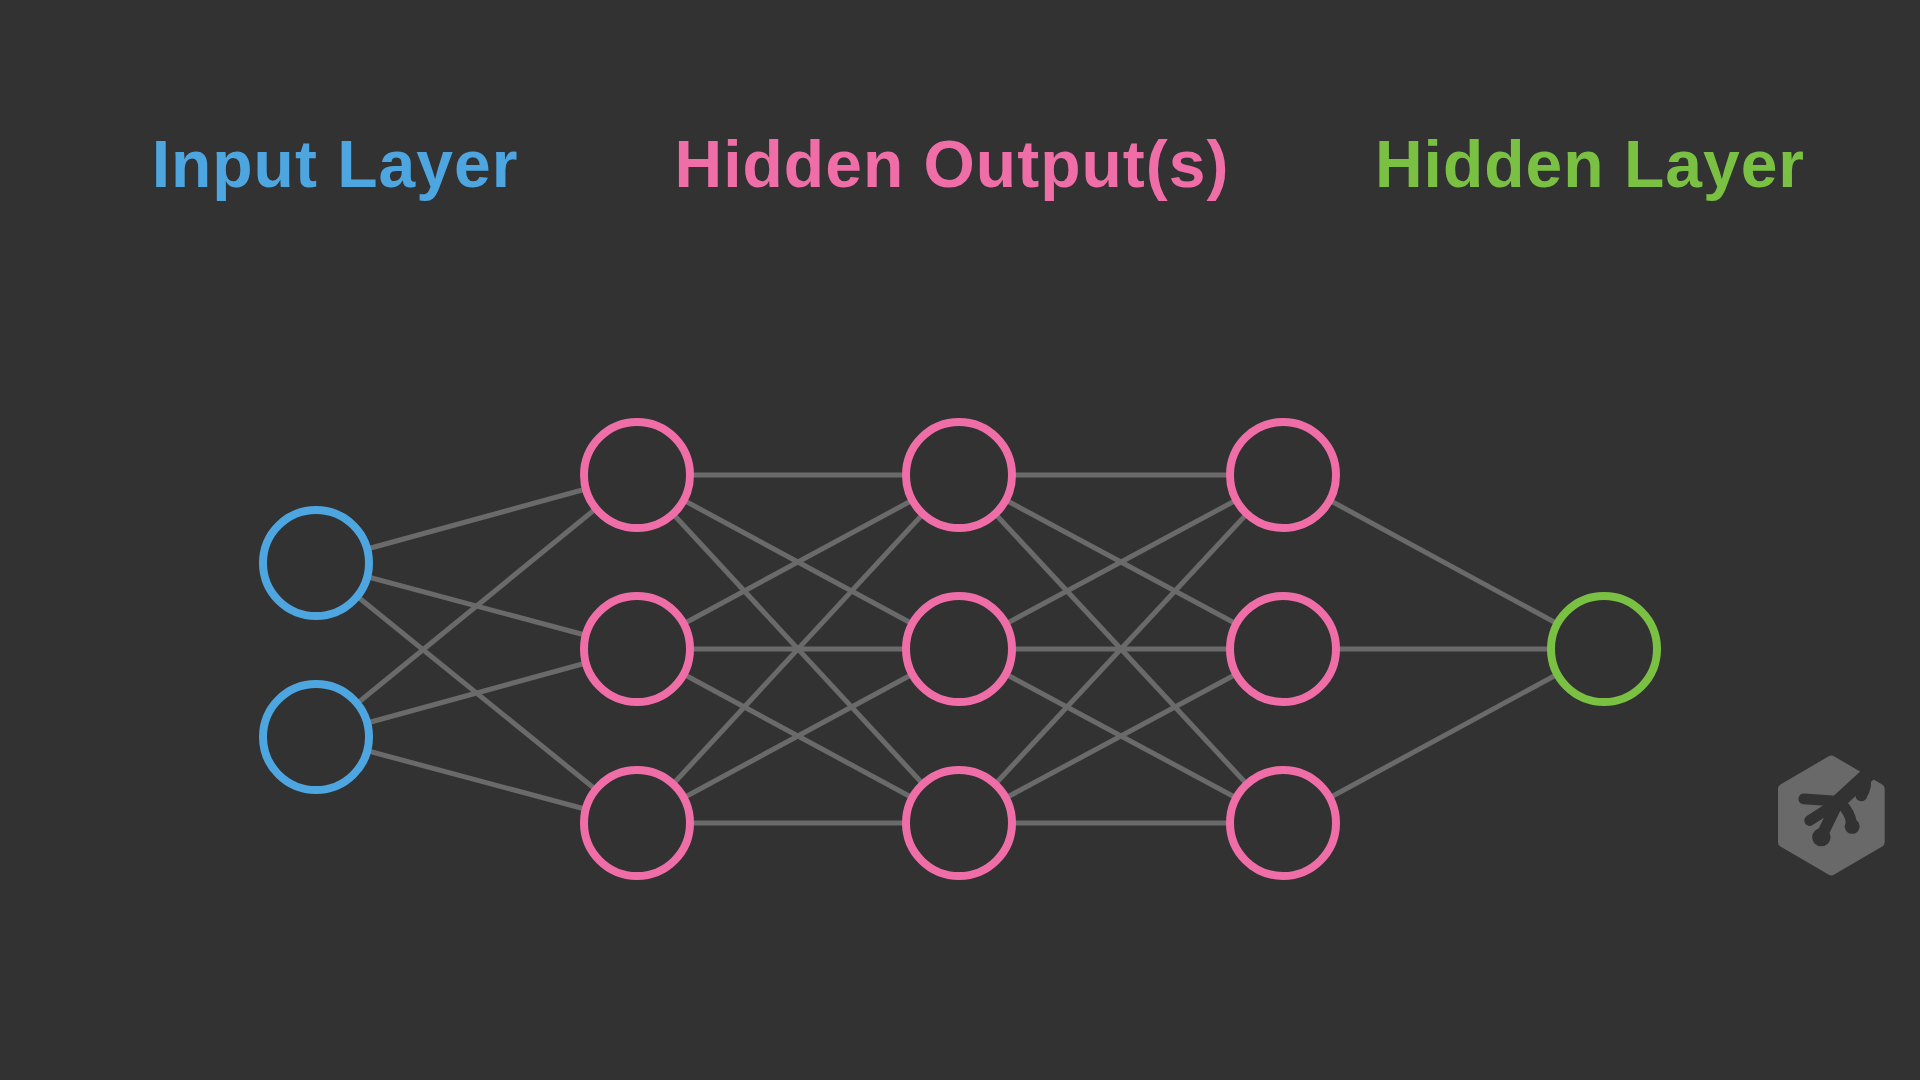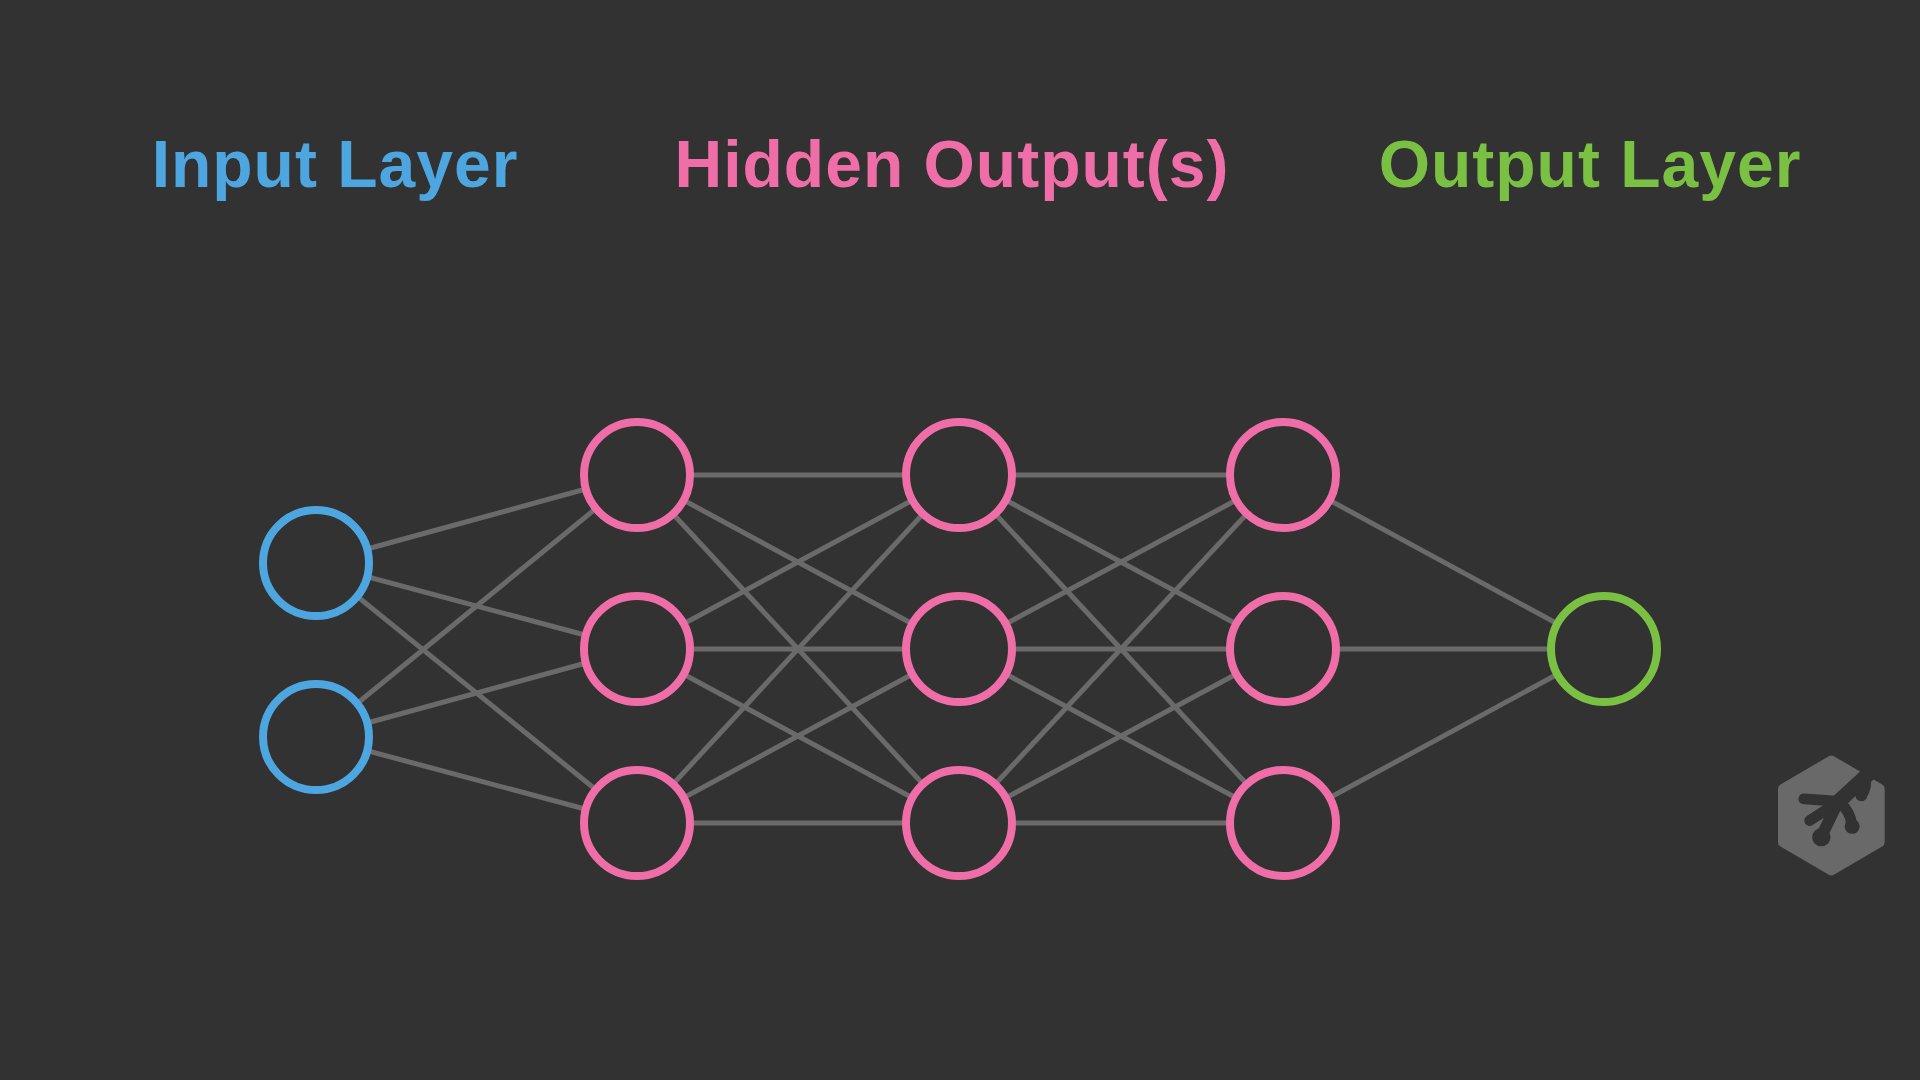--- a/index.html
+++ b/index.html
@@ -40,21 +40,21 @@
 </style>
 </head>
 <body>
 
 <div class="stage">
 
   <div class="layer-label" id="label-input" style="color: rgb(77, 166, 224); left: 335px;">Input Layer</div>
 
   <div class="layer-label" id="label-hidden" style="color: rgb(240, 110, 167); left: 952px;">Hidden Output(s)</div>
 
-  <div class="layer-label" id="label-output" style="color: rgb(122, 193, 67); left: 1590px;">Output Layer</div>
+  <div class="layer-label" id="label-output" style="color: rgb(122, 193, 67); left: 1590px;">Hidden Layer</div>
 
   <svg id="net-svg" width="1920" height="1080" viewBox="0 0 1920 1080">
       <line x1="316" y1="563" x2="637" y2="475" stroke="#6A6A6A" stroke-width="5"></line>
       <line x1="316" y1="563" x2="637" y2="649" stroke="#6A6A6A" stroke-width="5"></line>
       <line x1="316" y1="563" x2="637" y2="823" stroke="#6A6A6A" stroke-width="5"></line>
       <line x1="316" y1="737" x2="637" y2="475" stroke="#6A6A6A" stroke-width="5"></line>
       <line x1="316" y1="737" x2="637" y2="649" stroke="#6A6A6A" stroke-width="5"></line>
       <line x1="316" y1="737" x2="637" y2="823" stroke="#6A6A6A" stroke-width="5"></line>
       <line x1="637" y1="475" x2="959" y2="475" stroke="#6A6A6A" stroke-width="5"></line>
       <line x1="637" y1="475" x2="959" y2="649" stroke="#6A6A6A" stroke-width="5"></line>

